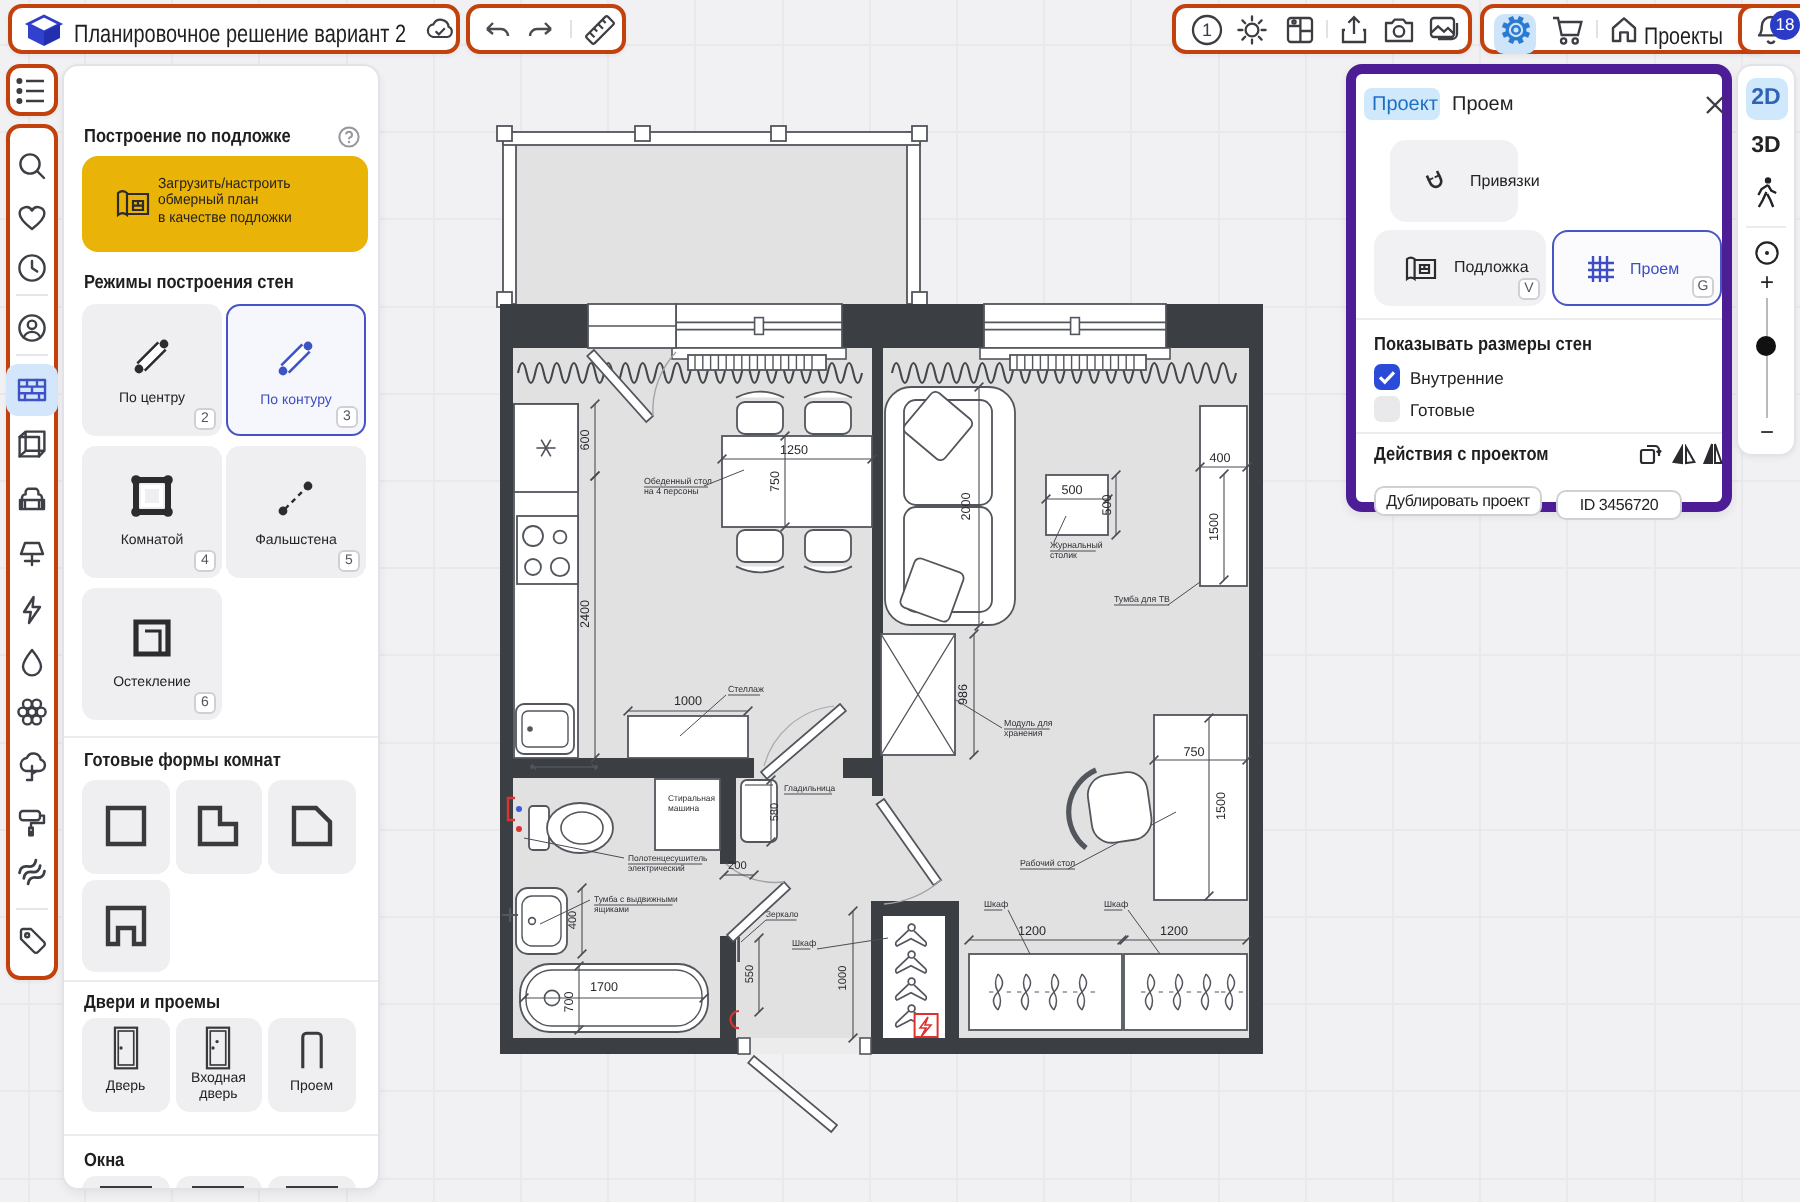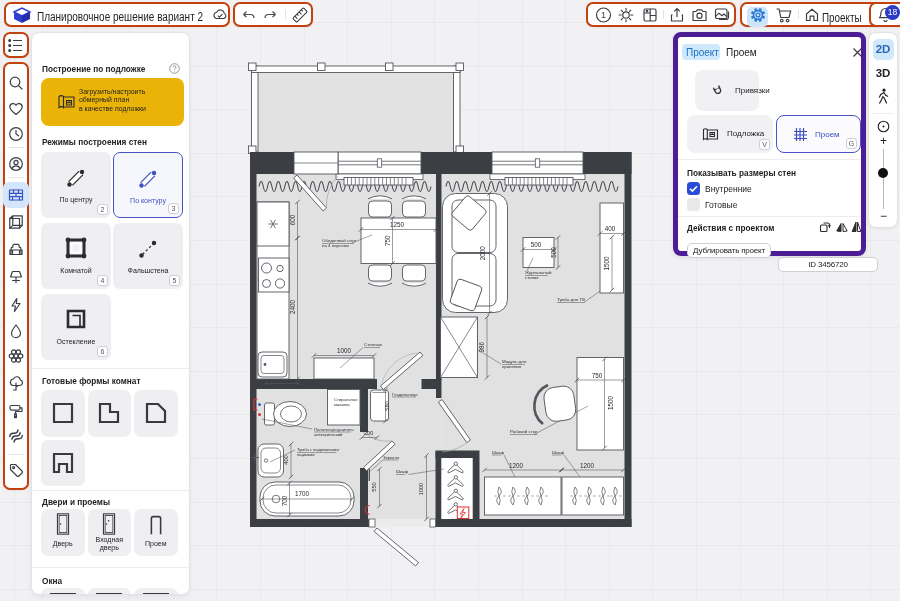--- a/index.html
+++ b/index.html
@@ -727,21 +727,21 @@
   </svg>
   <svg class="abs" style="left:158px;top:185px" width="12" height="11" viewBox="0 0 12 11" stroke="#2c2c30" stroke-width="1" fill="none">
     <path d="M5 1.5 V9.5 L0.8 9 Z" fill="#2c2c30"></path>
       <path d="M7 1.5 V9.5 L11.2 9 Z"></path>
   </svg>
   <svg class="abs" style="left:173px;top:184px" width="11" height="12" viewBox="0 0 11 12" stroke="#2c2c30" stroke-width="1" fill="none">
     <path d="M1.2 10.5 L5 1 V10.5 Z" fill="#2c2c30"></path>
       <path d="M9.8 10.5 L6.5 1 V10.5 Z"></path>
   </svg>
   <div class="btn" style="left:9px;top:206px;width:84px">Дублировать проект</div>
-  <div class="btn" style="left:100px;top:220px;width:100px">ID 3456720</div>
+  <div class="btn" style="left:100px;top:208px;width:63px">ID 3456720</div>
 </div>
 
 <div id="minibar">
   <div class="abs" style="left:3.5px;top:6px;width:21px;height:21px;background:#cfe8fc;border-radius:5px;font-size:11.5px;font-weight:700;color:#2f64b5;text-align:center;line-height:21px">2D</div>
   <div class="abs" style="left:5px;top:32px;width:18px;height:17px;font-size:11.5px;font-weight:700;color:#232325;text-align:center;line-height:17px">3D</div>
   <svg class="abs" style="left:7.5px;top:55px" width="13" height="17" viewBox="0 0 13 17" fill="none" stroke="#232327" stroke-width="1.2">
     <circle cx="7" cy="2.2" r="1.6" fill="#232327" stroke="none"></circle>
     <path d="M7 4.5 l-3.2 2 -1.6 3 M7 4.5 l1.6 2.8 2.5 1.2 M6.2 8 l-1.8 4 -2 3.5 M6.6 9 l1.6 3 1.4 3.5"></path>
   </svg>
   <div class="cdiv" style="top:80px;left:4px;width:20px"></div>

